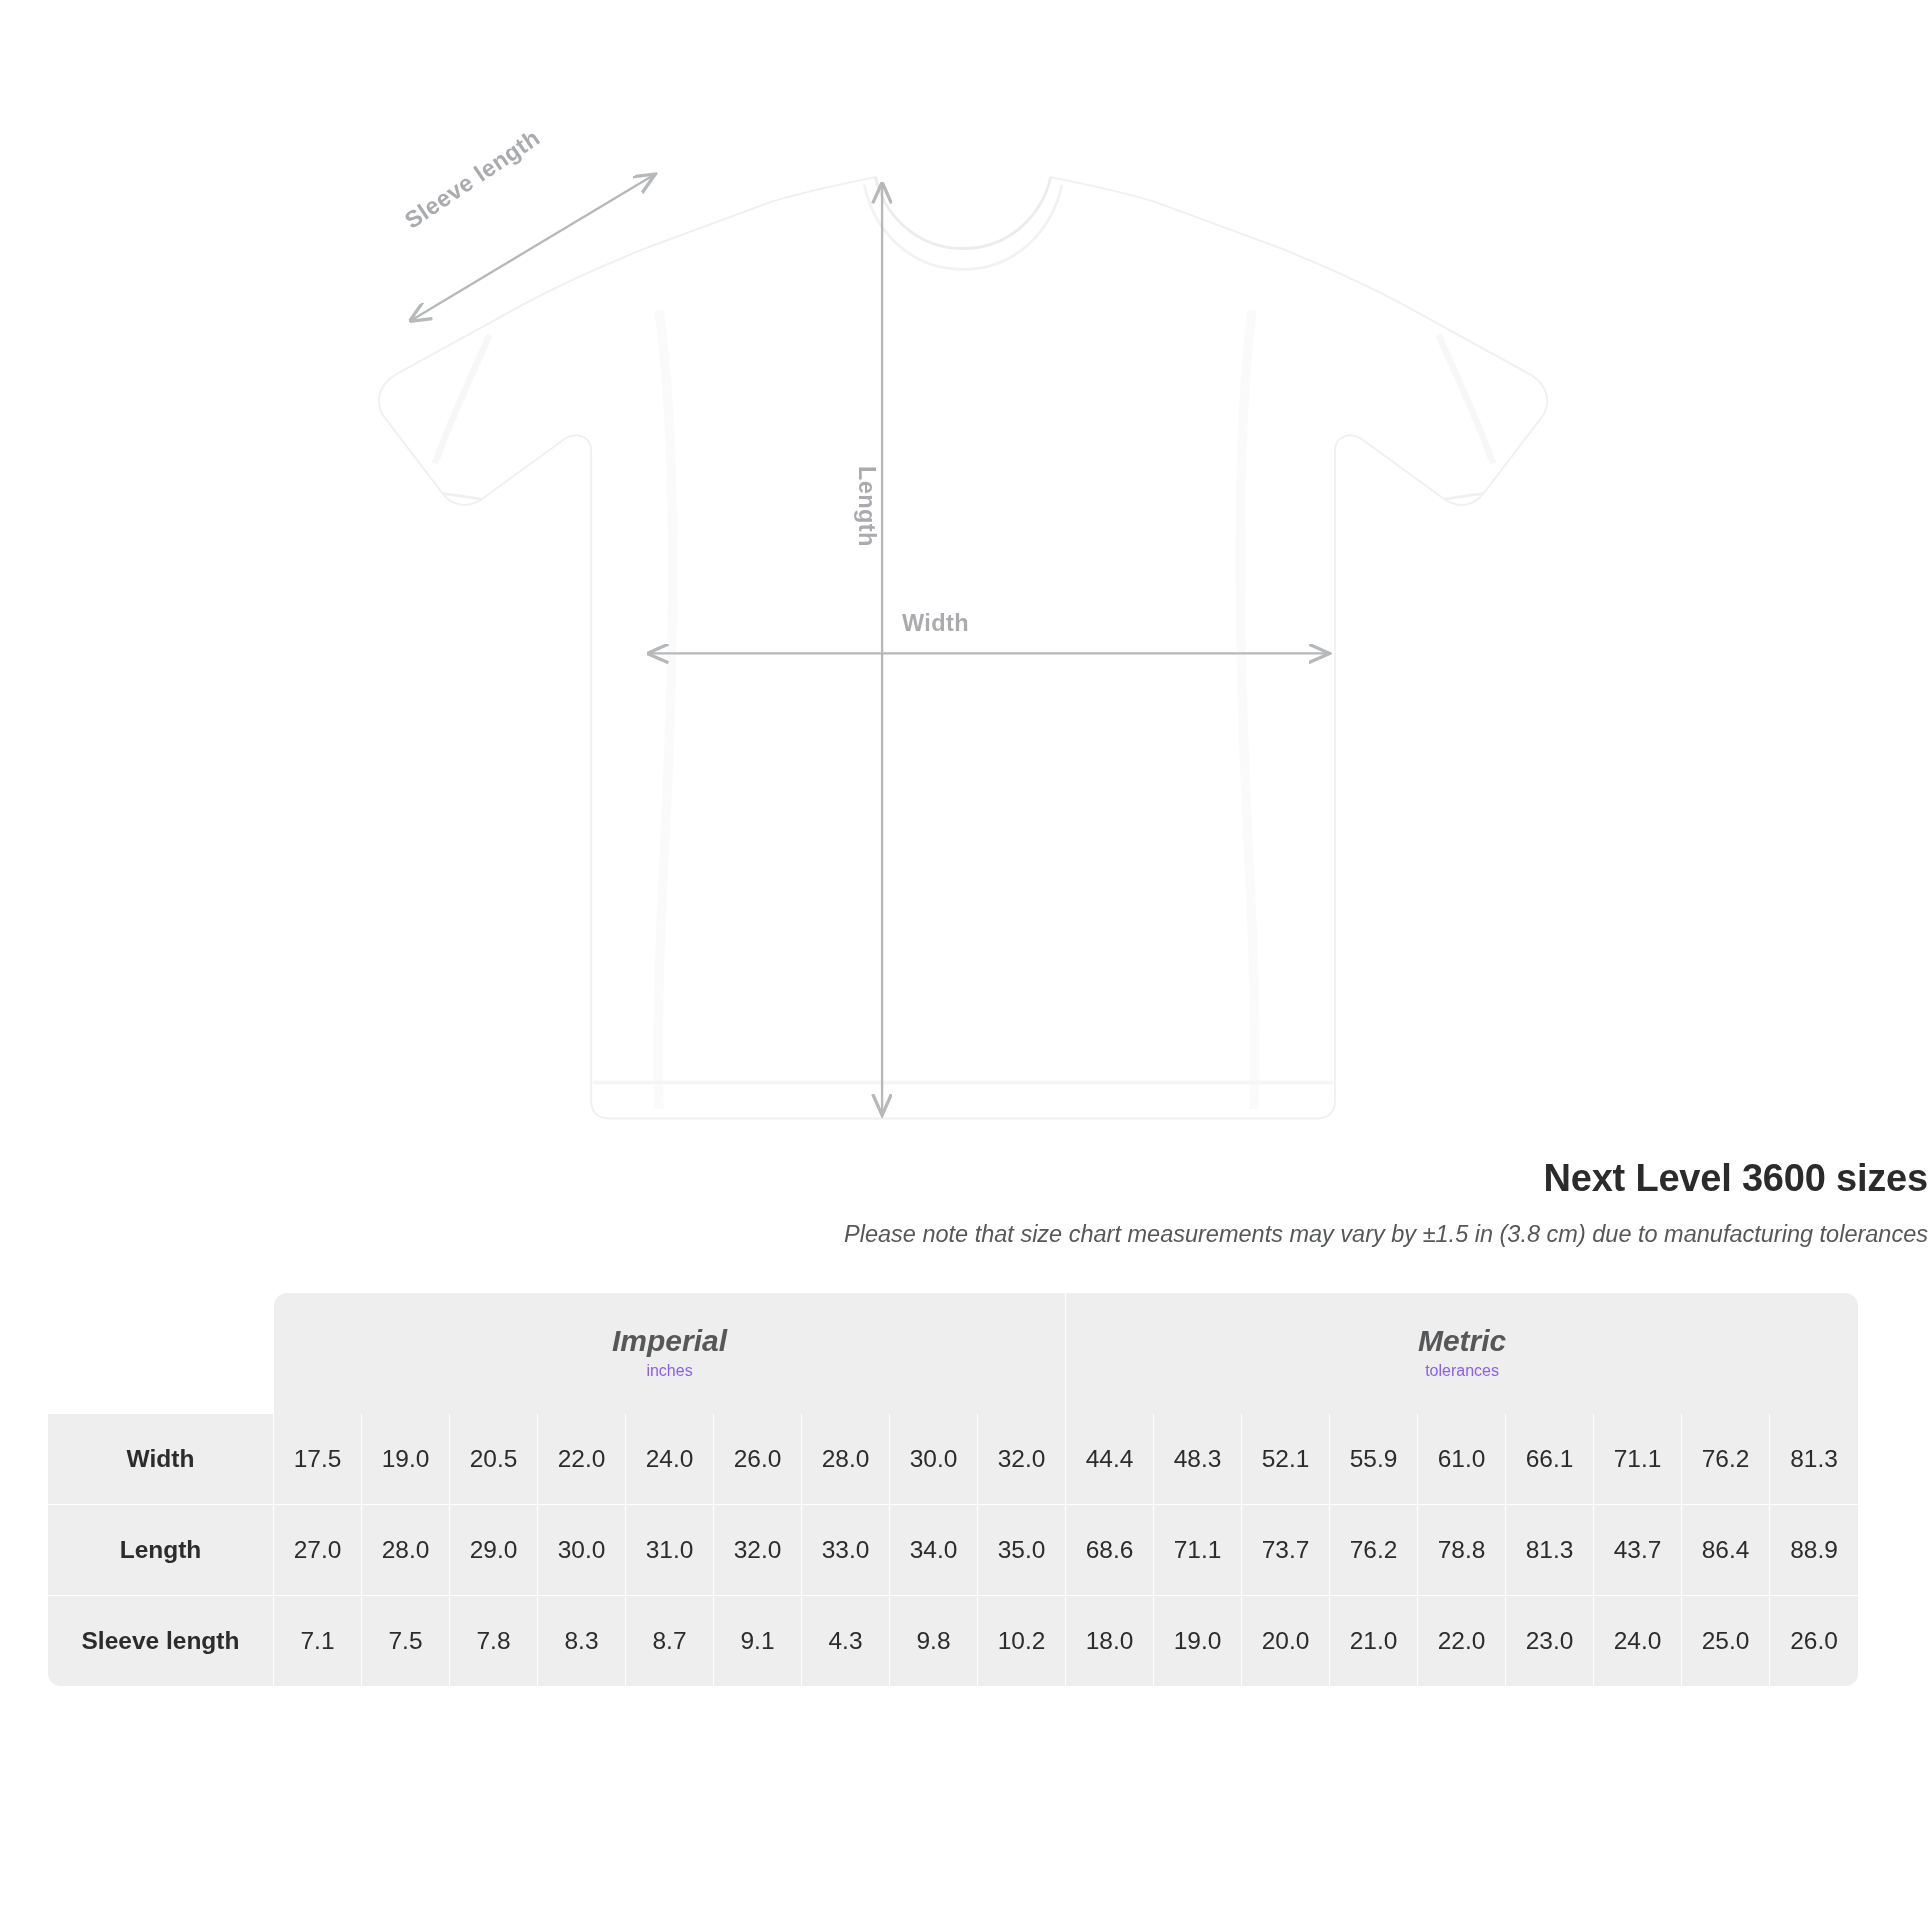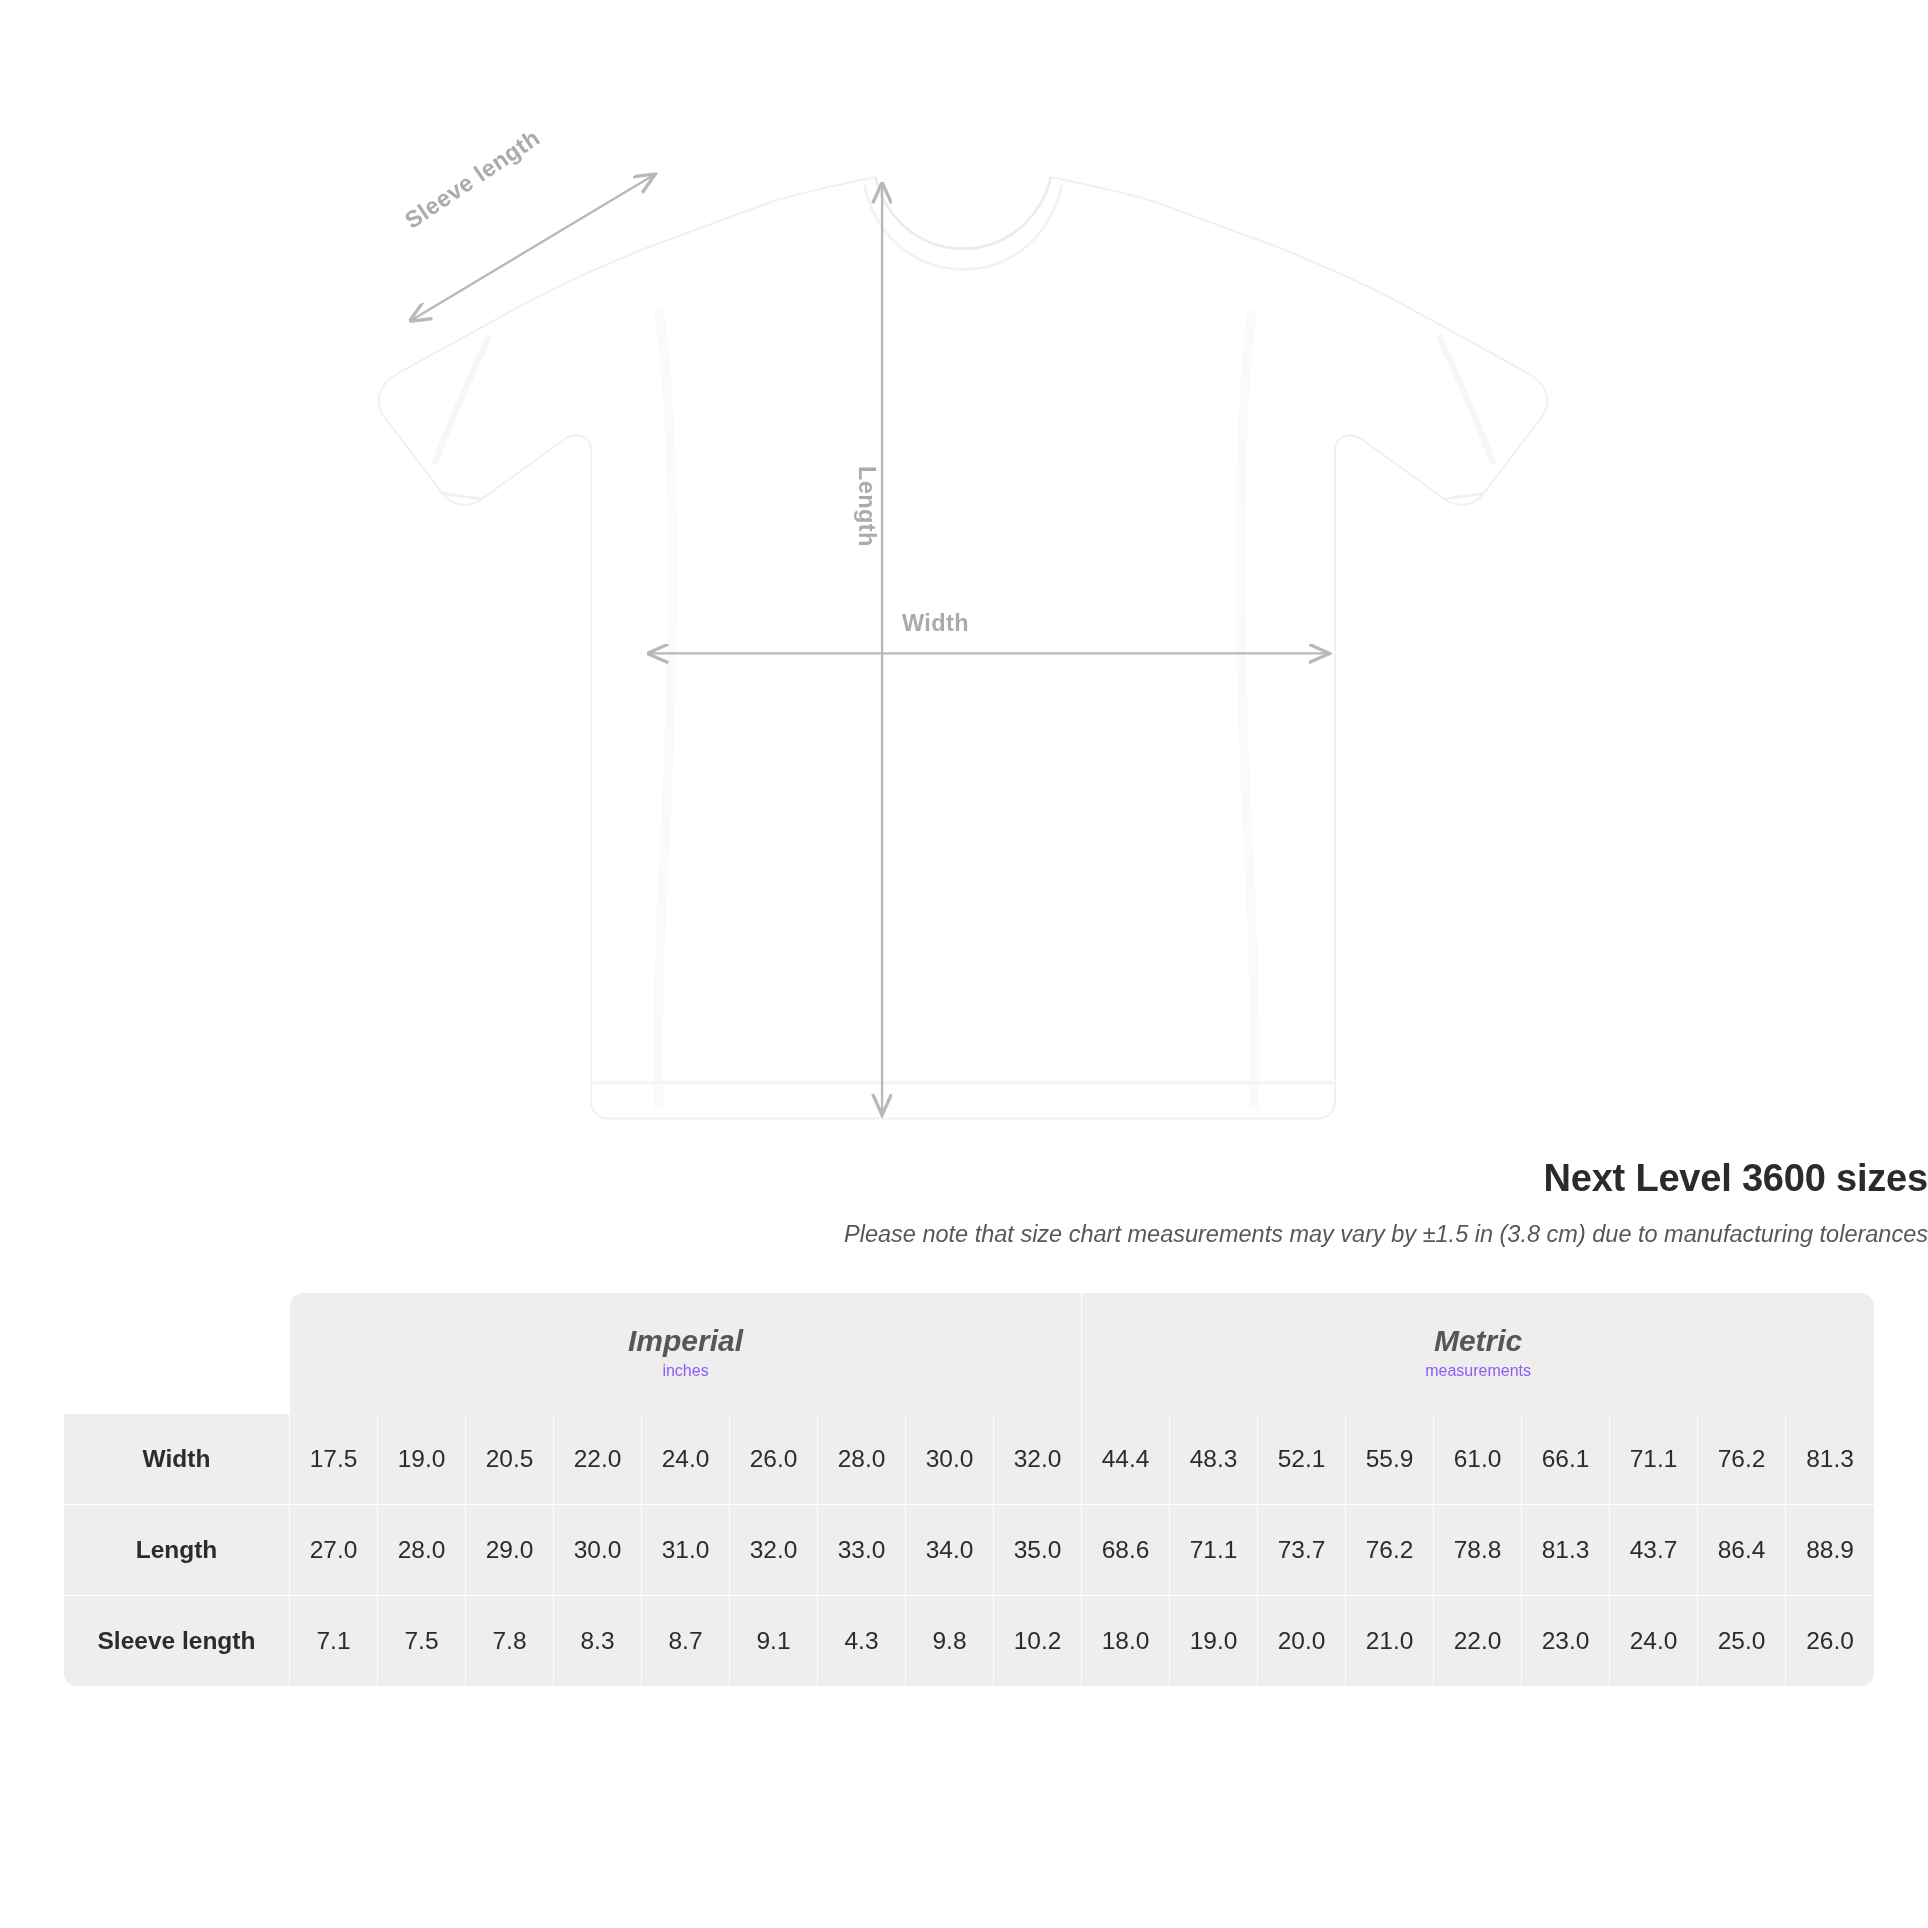--- a/index.html
+++ b/index.html
@@ -73,21 +73,21 @@
     font-size: 23.5px;
     font-style: italic;
     color: #555759;
     margin: 21px 0 0 0;
     text-align: right;
   }
 
   
   .table-wrap {
     position: absolute;
-    left: 64px;
+    left: 48px;
     top: 1293px;
     width: 1802px;
   }
   table.size-table {
     border-collapse: separate;
     border-spacing: 0;
     width: 1802px;
     table-layout: fixed;
   }
   table.size-table td, table.size-table th {
@@ -238,21 +238,21 @@
       </colgroup>
       <tbody>
         <tr class="unit-row">
           <th class="corner-cell"></th>
           <th class="unit-imperial" colspan="9">
             <span class="unit-name">Imperial</span>
             <span class="unit-sub">inches</span>
           </th>
           <th class="unit-metric" colspan="9">
             <span class="unit-name">Metric</span>
-            <span class="unit-sub">measurements</span>
+            <span class="unit-sub">tolerances</span>
           </th>
         </tr>
 
 
         <tr class="data-row">
           <th class="row-label">Width</th>
           <td>17.5</td>
           <td>19.0</td>
           <td>20.5</td>
           <td>22.0</td>

